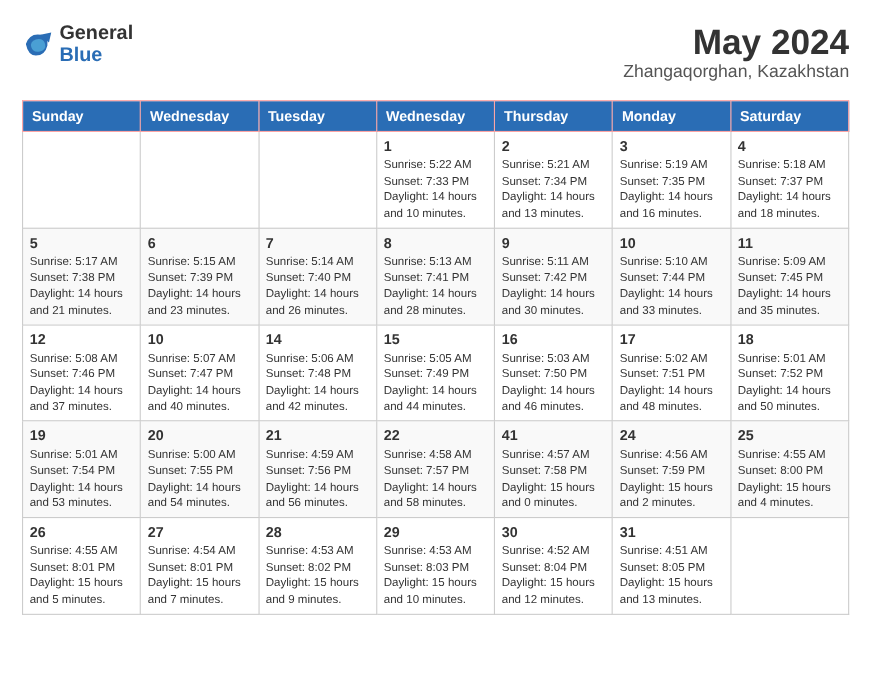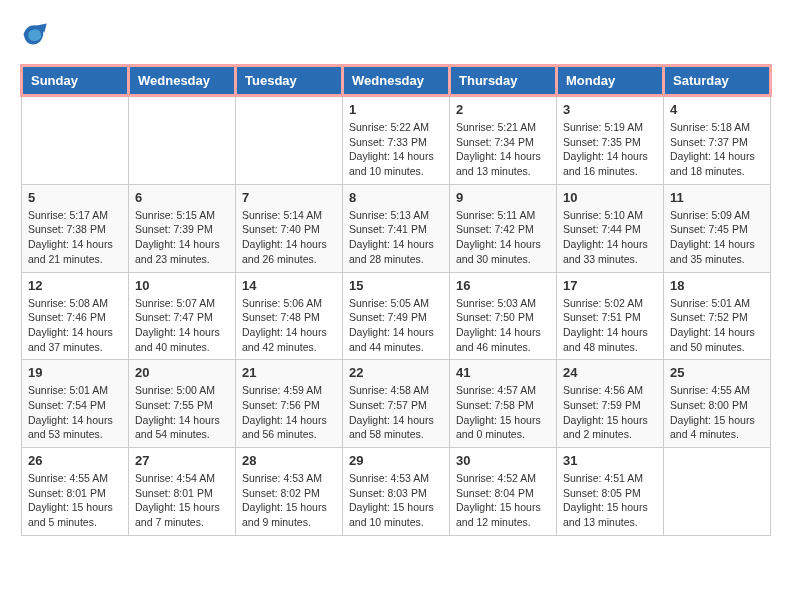--- a/index.html
+++ b/index.html
@@ -49,21 +49,21 @@
       border-collapse: collapse;
       font-size: 11px;
     }
     thead tr th {
       background-color: #2a6db5;
       color: #fff;
       text-align: left;
       padding: 6px 8px;
       font-size: 13px;
       font-weight: bold;
-      border: 3px solid #fca5a5;
+      border: 1px solid #fca5a5;
     }
     tbody tr td {
       border: 1px solid #ccc;
       vertical-align: top;
       padding: 5px 6px;
       width: calc(100% / 7);
       height: 80px;
       background: #fff;
     }
     tbody tr:nth-child(even) td {
@@ -87,20 +87,28 @@
 </head>
 <body>
 
 <div class="header-area">
   <div class="logo">
     <svg class="logo-icon" viewBox="0 0 40 40" xmlns="http://www.w3.org/2000/svg">
       <path d="M5 20 Q10 5 25 8 Q35 10 33 22 Q30 35 18 35 Q8 35 5 20Z" fill="#2a6db5"></path>
       <path d="M18 14 Q28 12 30 20 Q32 28 22 30 Q14 31 12 24 Q10 17 18 14Z" fill="#4a9fd4"></path>
       <path d="M24 8 L38 5 L35 18 Z" fill="#2a6db5"></path>
     </svg>
+    <div class="logo-text">
+      <div><span class="general">General</span></div>
+      <div><span class="blue">Blue</span></div>
+    </div>
+  </div>
+  <div class="title-area">
+    <div class="month-year">May 2024</div>
+    <div class="location">Zhangaqorghan, Kazakhstan</div>
   </div>
 </div>
 
 <table>
   <thead>
     <tr>
     <th>Sunday</th>
         <th>Wednesday</th>
         <th>Tuesday</th>
         <th>Wednesday</th>

